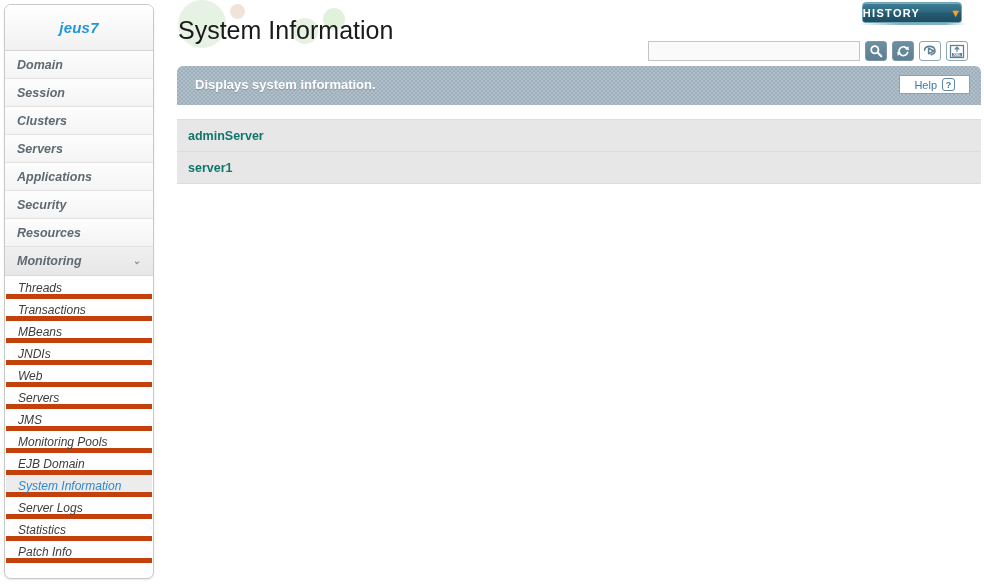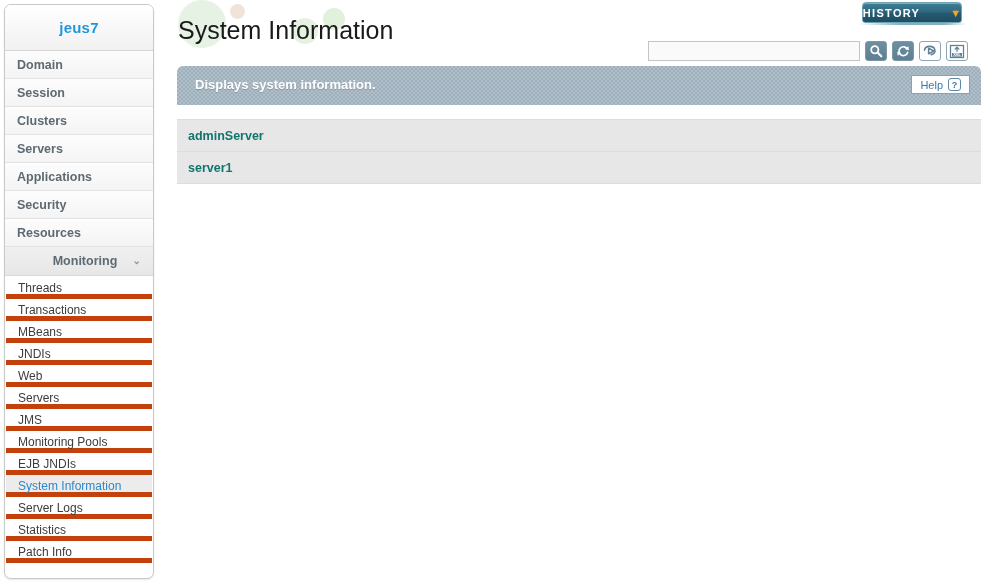--- a/index.html
+++ b/index.html
@@ -19,20 +19,21 @@
   #sidebar {
     position: absolute;
     left: 0;
     top: 0;
     width: 184px;
     height: 586px;
     background: #ffffff;
     border-right: 2px solid #5b5b5b;
     box-sizing: border-box;
     overflow: hidden;
+    font-style: italic;
   }
   #sidebar-inner {
     position: absolute;
     left: 4px;
     top: 4px;
     width: 150px;
     height: 575px;
     border: 1px solid #c9c9c9;
     border-radius: 7px;
     background: #ffffff;
@@ -58,21 +59,21 @@
     padding-left: 12px;
     font-size: 12.5px;
     font-weight: bold;
     color: #5e6a72;
     border-bottom: 1px solid #e2e2e2;
     background: linear-gradient(to bottom, #fdfdfd 0%, #f4f4f4 100%);
     cursor: pointer;
     position: relative;
     box-sizing: border-box;
   }
-  .nav-item:last-child { border-bottom: none; text-align: center; }
+  .nav-item:last-child { border-bottom: none; }
   .nav-item.active {
     background: linear-gradient(to bottom, #f0f0f0 0%, #e7e7e7 100%);
   }
   .chev {
     position: absolute;
     right: 12px;
     top: 0;
     font-size: 10px;
     color: #8b949b;
     font-weight: bold;
@@ -240,21 +241,21 @@
     color: #ffffff;
     font-size: 13px;
     font-weight: bold;
     text-shadow: 0 1px 1px rgba(0,0,0,0.18);
   }
   #help-btn {
     position: absolute;
     right: 11px;
     top: 9px;
     height: 19px;
-    padding: 0 8px;
+    padding: 0 14px;
     background: #ffffff;
     border: 1px solid #8ca0ae;
     display: flex;
     align-items: center;
     cursor: pointer;
     box-sizing: border-box;
   }
   #help-label {
     font-size: 11px;
     color: #3f78a8;
@@ -351,21 +352,21 @@
       <div class="sub-item">
         <span>Servers</span>
       </div>
       <div class="sub-item">
         <span>JMS</span>
       </div>
       <div class="sub-item">
         <span>Monitoring Pools</span>
       </div>
       <div class="sub-item">
-        <span>EJB JNDIs</span>
+        <span>EJB Domain</span>
       </div>
       <div class="sub-item selected">
         <span>System Information</span>
       </div>
       <div class="sub-item">
         <span>Server Logs</span>
       </div>
       <div class="sub-item">
         <span>Statistics</span>
       </div>

